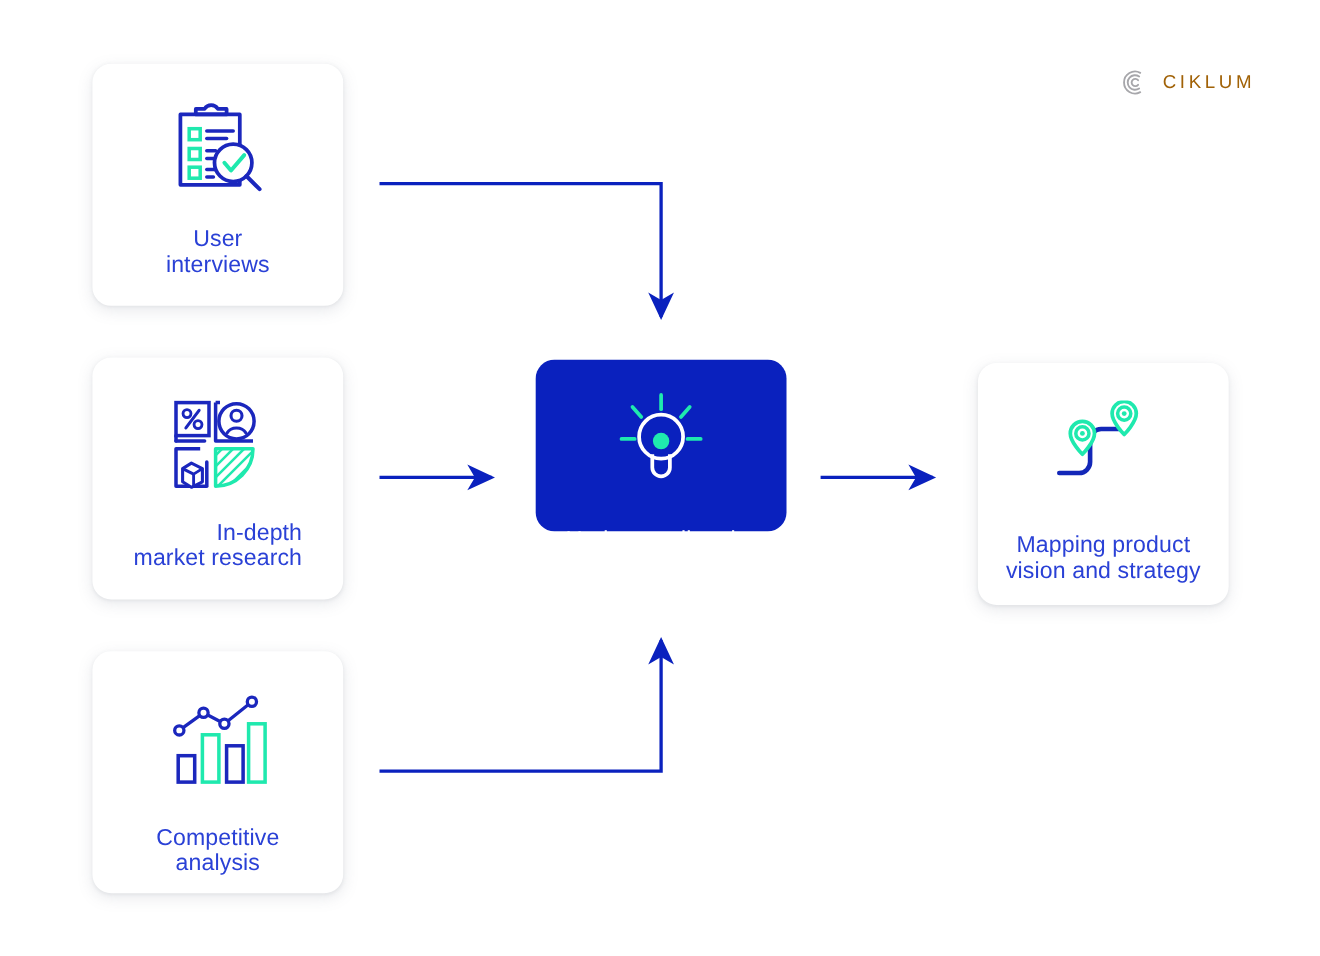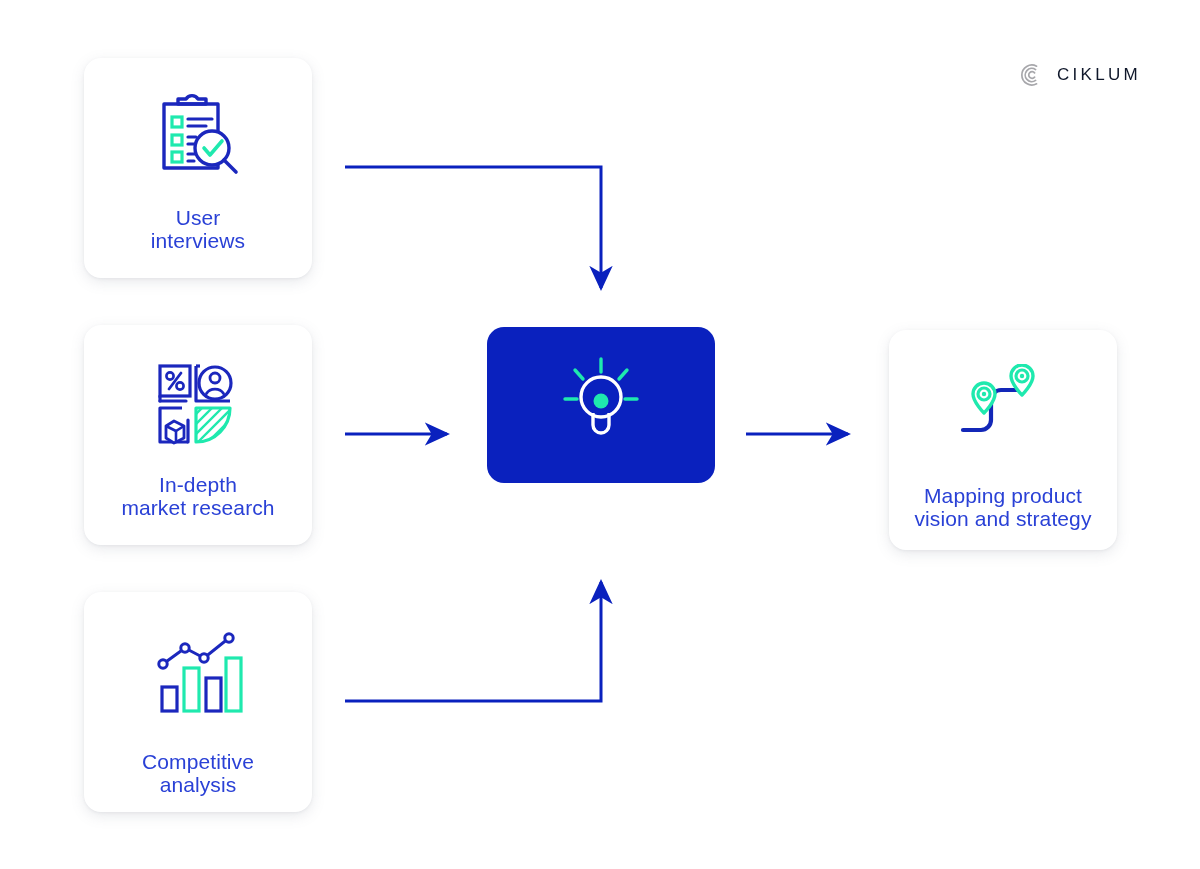--- a/index.html
+++ b/index.html
@@ -30,21 +30,21 @@
     gap: 13px;
   }
   .brand-mark {
     width: 26px;
     height: 26px;
     display: block;
   }
   .brand-text {
     font-size: 17px;
     letter-spacing: 3.3px;
-    color: #0f172a;
+    color: #a16207;
     font-family: "Liberation Sans", sans-serif;
   }
 
   
   .card {
     position: absolute;
     box-sizing: border-box;
     border-radius: 17px;
     background: #ffffff;
     box-shadow: 0 4px 14px rgba(120, 125, 140, 0.16),
@@ -82,21 +82,21 @@
   #card-user-interviews   { left: 84px;  top: 58px;  width: 228px; height: 220px; }
   #card-market-research   { left: 84px;  top: 325px; width: 228px; height: 220px; }
   #card-competitive       { left: 84px;  top: 592px; width: 228px; height: 220px; }
   #card-understanding     { left: 487px; top: 327px; width: 228px; height: 156px; }
   #card-mapping           { left: 889px; top: 330px; width: 228px; height: 220px; }
 
   #card-user-interviews .card-icon  { margin-top: 30px; height: 100px; }
   #card-user-interviews .card-label { margin-top: 18px; }
 
   #card-market-research .card-icon  { margin-top: 32px; height: 94px; }
-  #card-market-research .card-label { margin-top: 22px; }
+  #card-market-research .card-label { margin-top: 22px; text-align: right; }
 
   #card-competitive .card-icon      { margin-top: 30px; height: 100px; }
   #card-competitive .card-label     { margin-top: 28px; }
 
   #card-understanding .card-icon    { margin-top: 26px; height: 100px; }
   #card-understanding .card-label   { margin-top: 30px; }
 
   #card-mapping .card-icon          { margin-top: 32px; height: 94px; }
   #card-mapping .card-label         { margin-top: 28px; }
 

